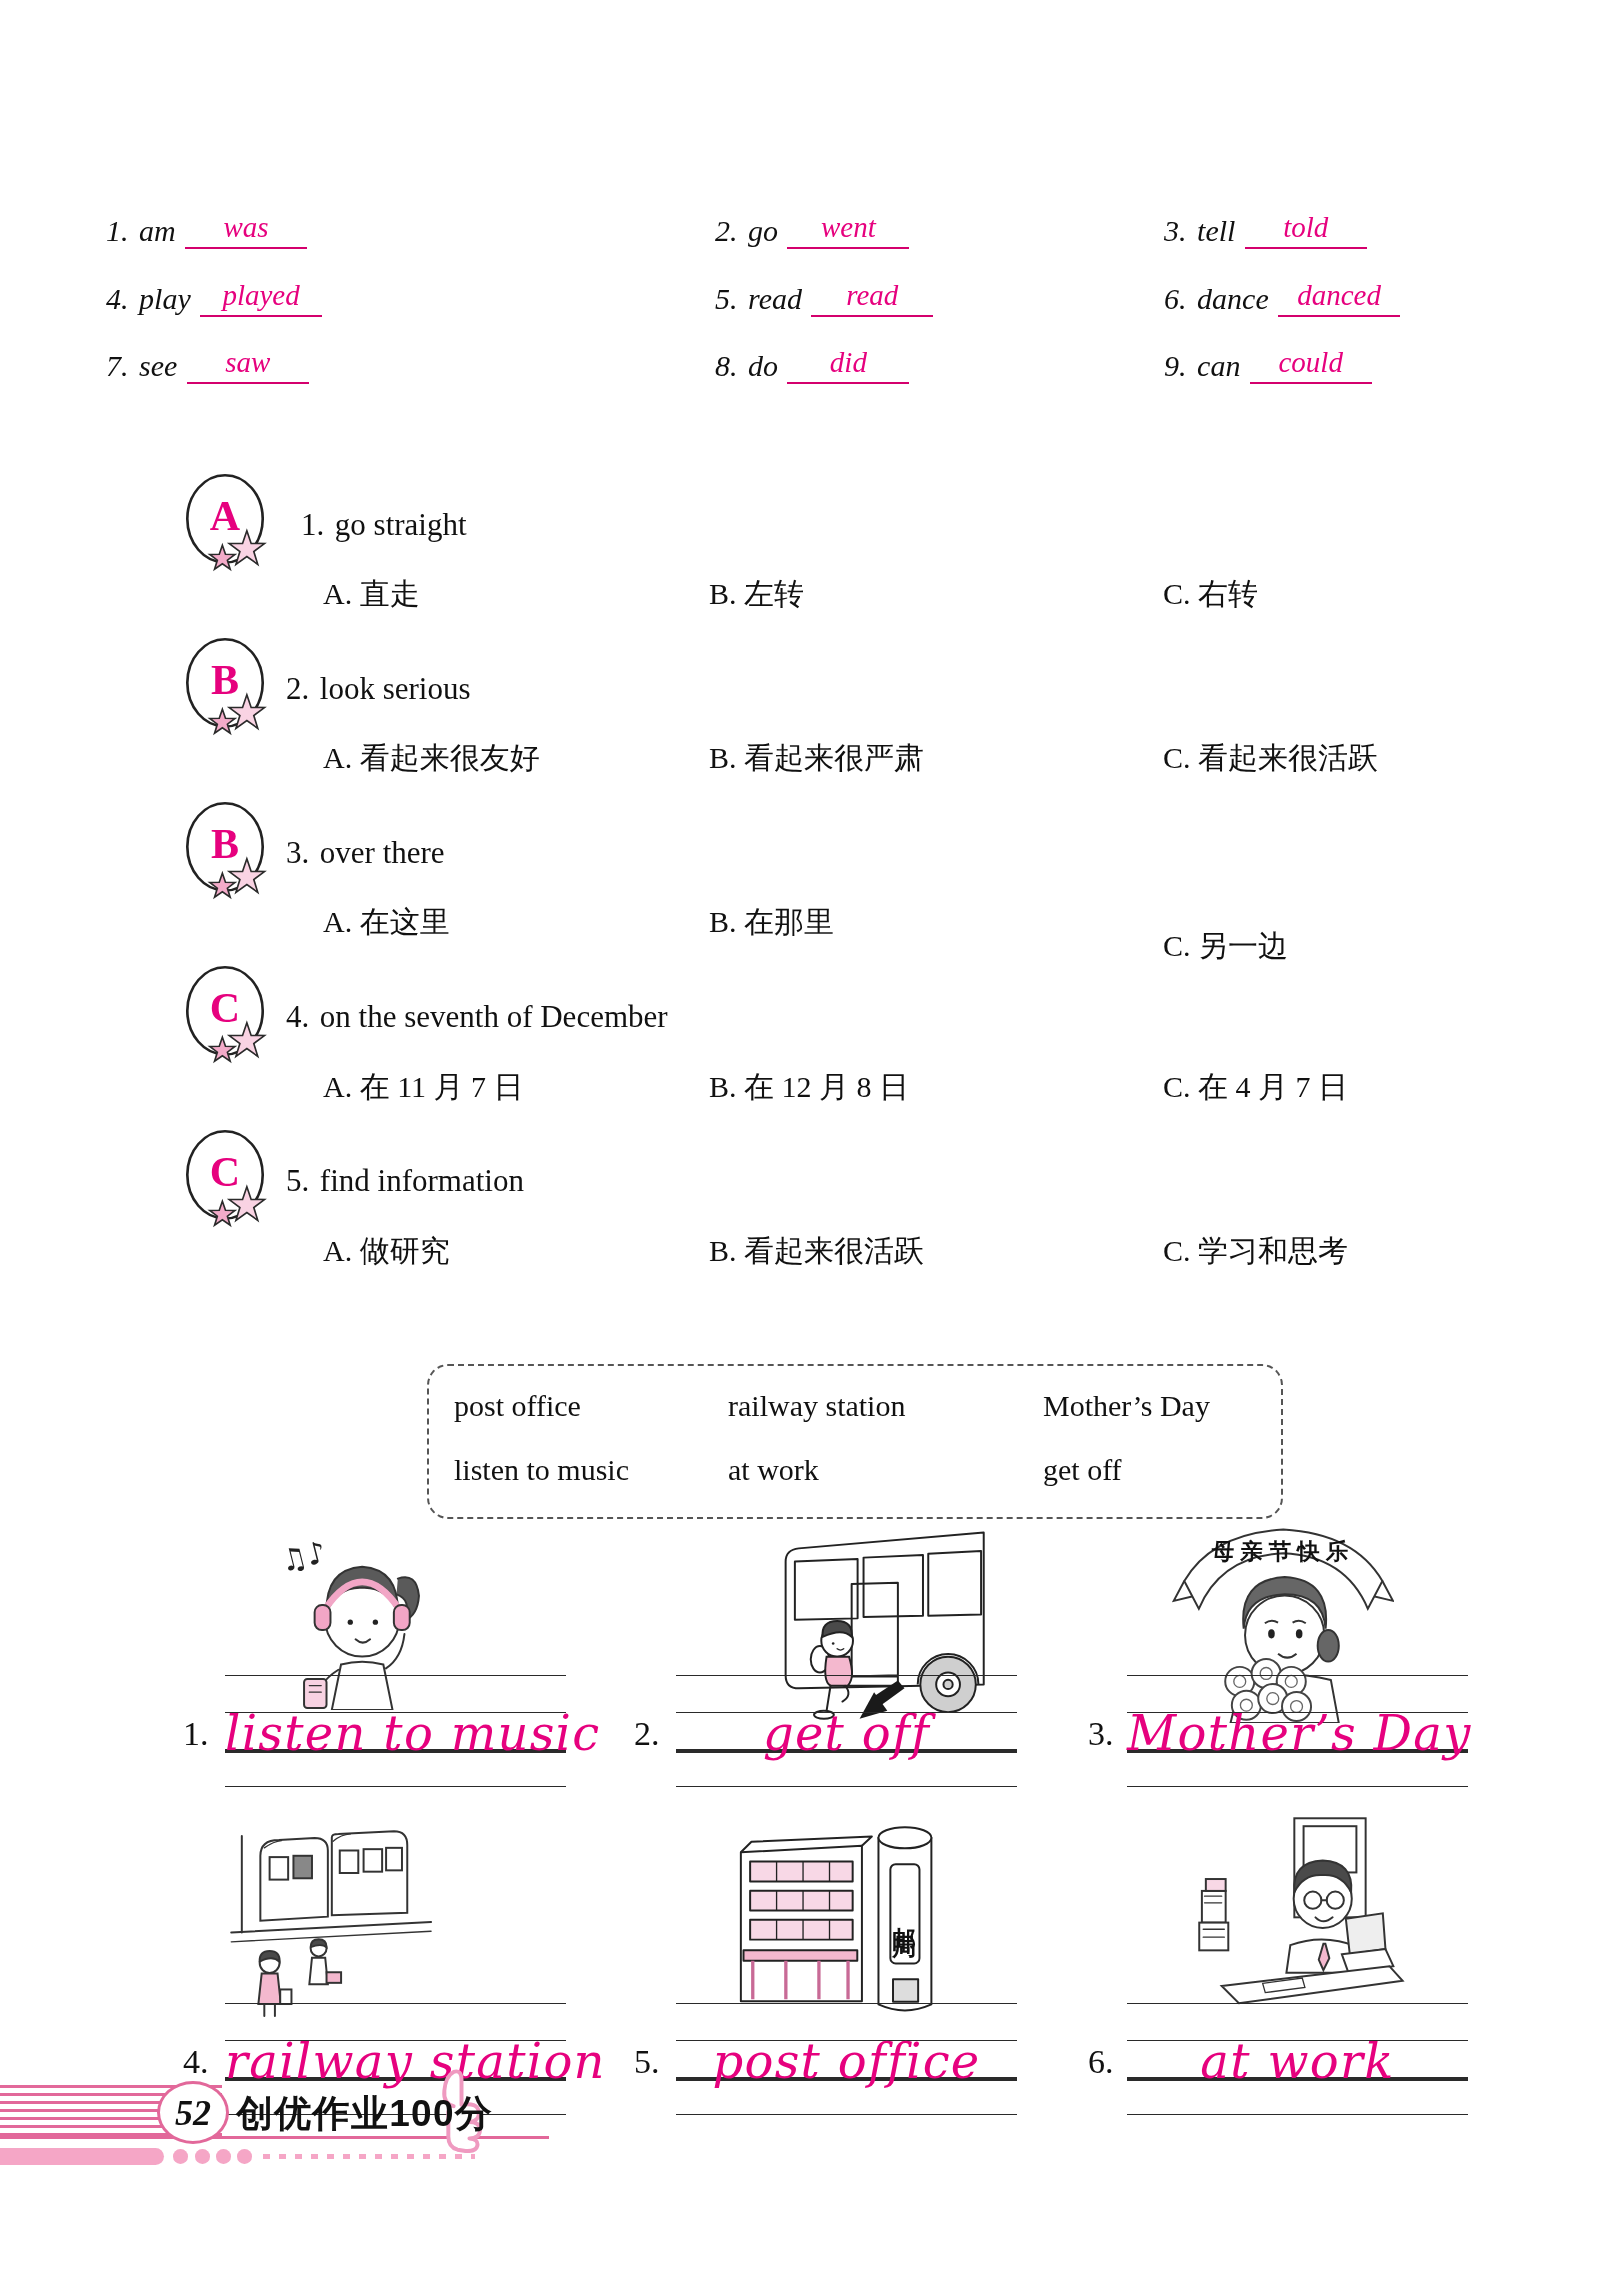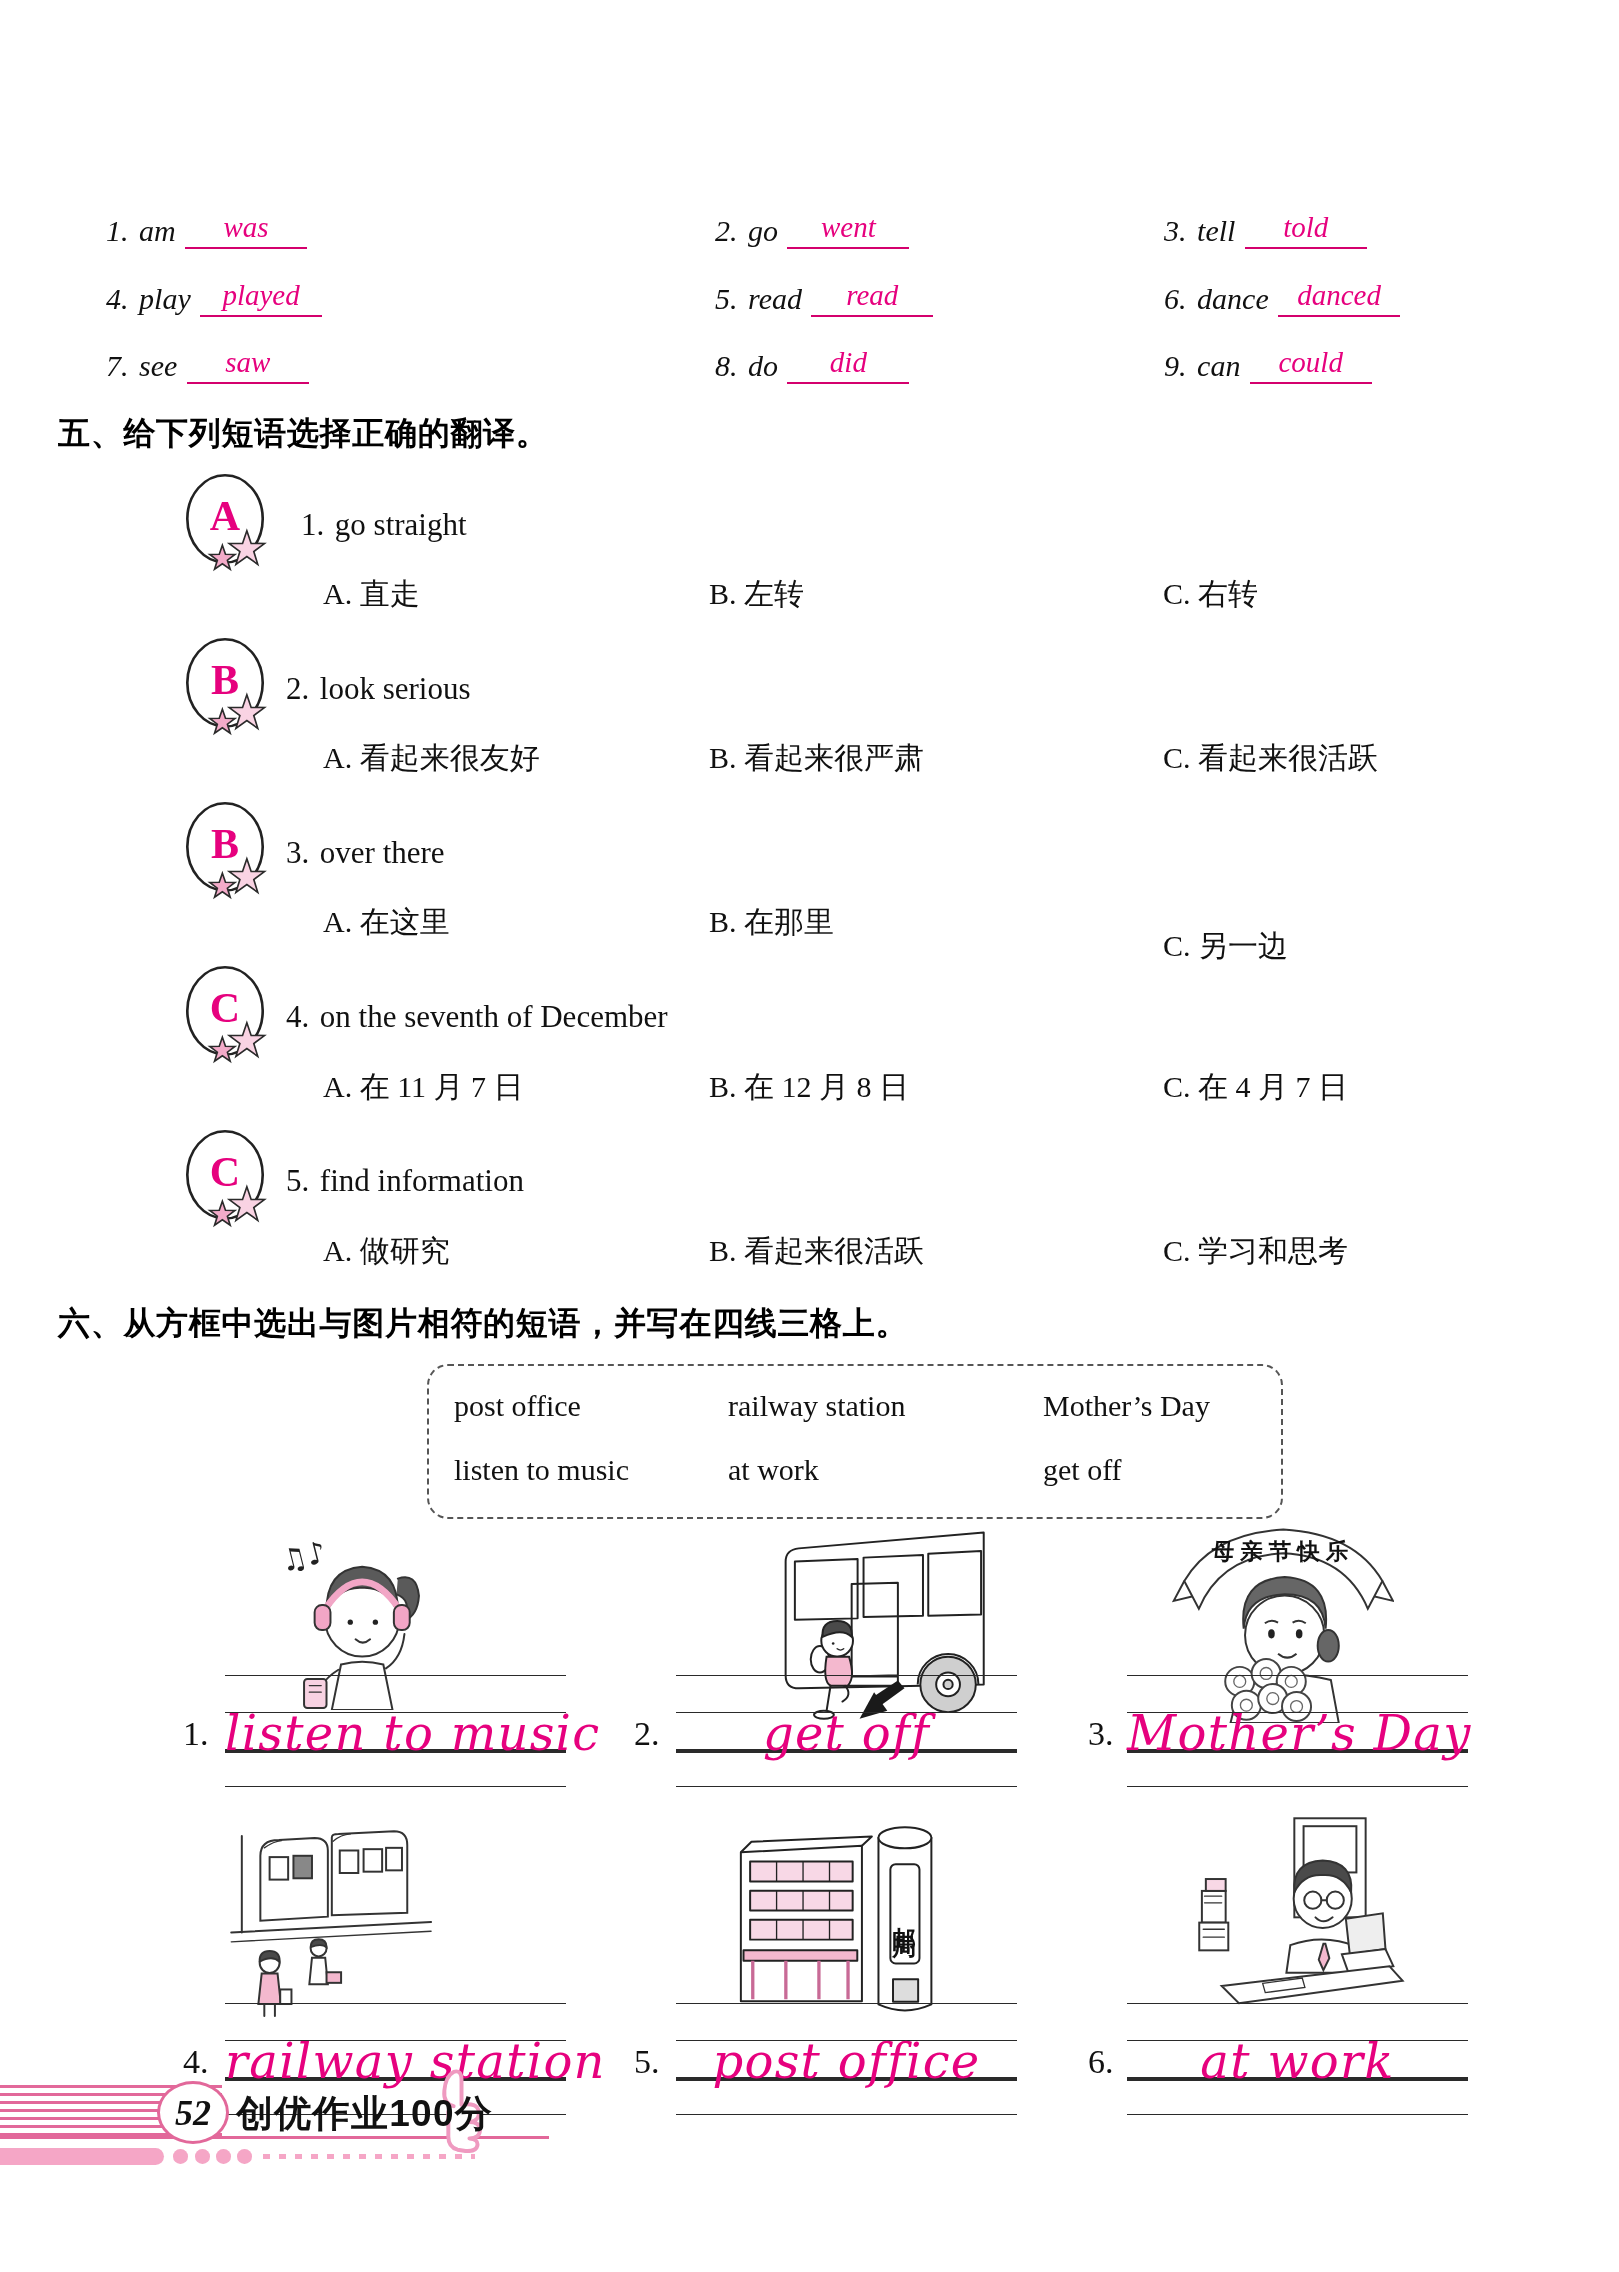--- a/index.html
+++ b/index.html
@@ -91,21 +91,20 @@
   <div class="vitem" style="left:106px;top:344px">
     <span class="num">7.</span><span>see</span><span class="blank"><span class="ans">saw</span></span>
   </div>
   <div class="vitem" style="left:715px;top:344px">
     <span class="num">8.</span><span>do</span><span class="blank"><span class="ans">did</span></span>
   </div>
   <div class="vitem" style="left:1164px;top:344px">
     <span class="num">9.</span><span>can</span><span class="blank"><span class="ans">could</span></span>
   </div>
 
-  <div class="sec-title" style="left:58px;top:412px">五、给下列短语选择正确的翻译。</div>
 
   <div class="qmark" style="left:184px;top:471px">
     <svg width="86" height="105" viewBox="0 0 130 158">
       <ellipse cx="62" cy="72" rx="57" ry="66" fill="#fff" stroke="#222" stroke-width="4"></ellipse>
       <polygon points="95,90 101.5,109.1 121.6,109.3 105.5,121.4 111.5,140.7 95,129 78.5,140.7 84.5,121.4 68.4,109.3 88.5,109.1" fill="#f9d3e3" stroke="#2b2b2b" stroke-width="2.5"></polygon>
       <polygon points="58,112 62.7,125.5 77,125.8 65.6,134.5 69.8,148.2 58,140 46.2,148.2 50.4,134.5 39,125.8 53.3,125.5" fill="#f3abc9" stroke="#2b2b2b" stroke-width="2.5"></polygon>
     </svg>
     <span class="qletter">A</span>
   </div>
   <div class="qmark" style="left:184px;top:635px">
@@ -170,21 +169,20 @@
   <div class="opt" style="left:1163px;top:926px">C. 另一边</div>
 
   <div class="opt" style="left:323px;top:1067px">A. 在 11 月 7 日</div>
   <div class="opt" style="left:709px;top:1067px">B. 在 12 月 8 日</div>
   <div class="opt" style="left:1163px;top:1067px">C. 在 4 月 7 日</div>
 
   <div class="opt" style="left:323px;top:1231px">A. 做研究</div>
   <div class="opt" style="left:709px;top:1231px">B. 看起来很活跃</div>
   <div class="opt" style="left:1163px;top:1231px">C. 学习和思考</div>
 
-  <div class="sec-title" style="left:58px;top:1302px">六、从方框中选出与图片相符的短语，并写在四线三格上。</div>
 
   <div class="wordbox">
     <div class="wbitem" style="left:25px;top:23px">post office</div>
     <div class="wbitem" style="left:299px;top:23px">railway station</div>
     <div class="wbitem" style="left:614px;top:23px">Mother’s Day</div>
     <div class="wbitem" style="left:25px;top:87px">listen to music</div>
     <div class="wbitem" style="left:299px;top:87px">at work</div>
     <div class="wbitem" style="left:614px;top:87px">get off</div>
   </div>
 

